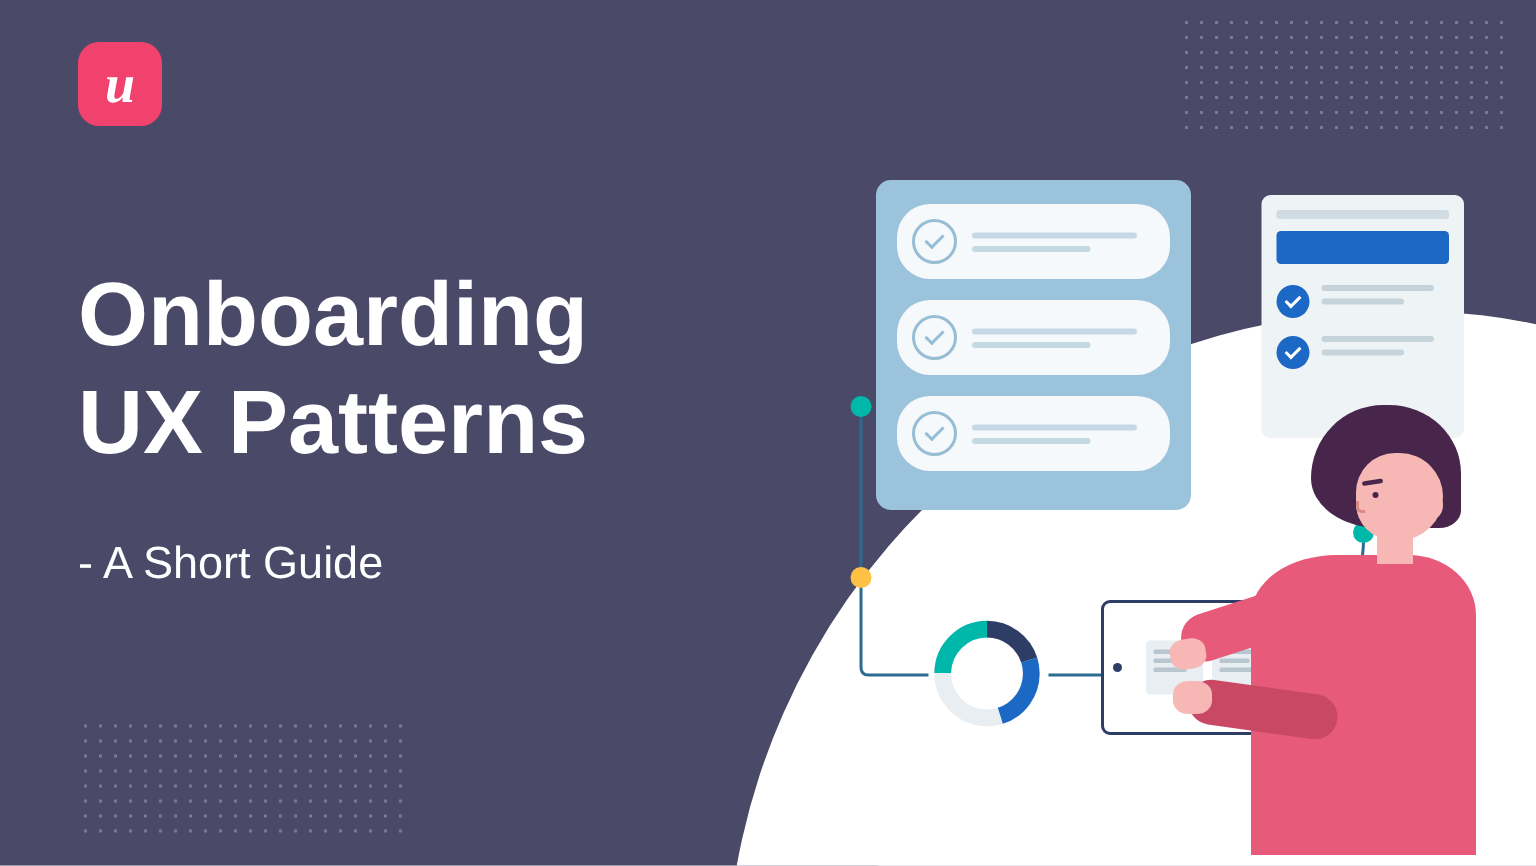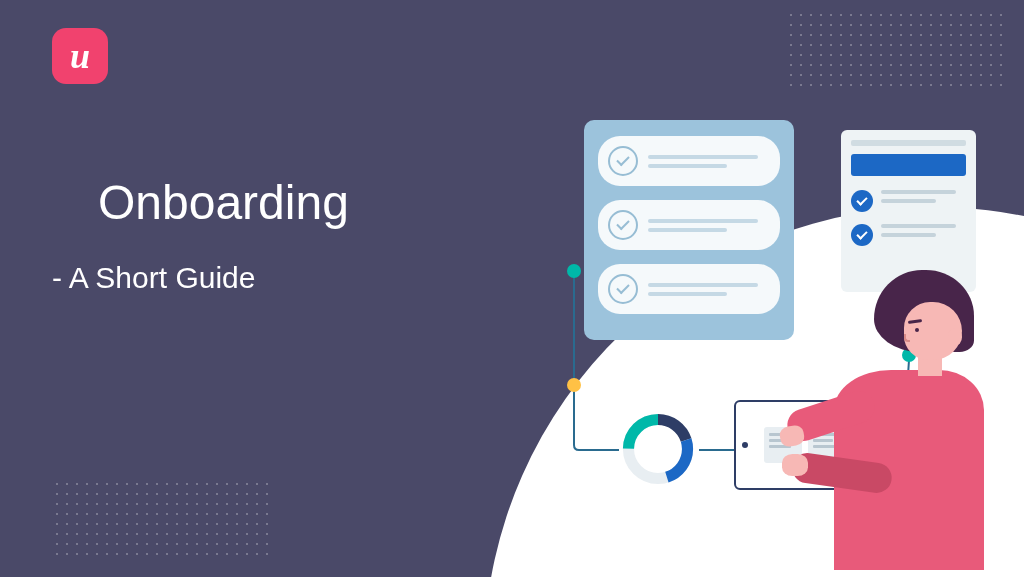--- a/index.html
+++ b/index.html
@@ -74,27 +74,26 @@
 }
 
 
 .title-wrap {
   position: absolute;
   top: 174px;
   left: 52px;
   color: #ffffff;
 }
 .title-main {
-  font-size: 48px;
-  font-weight: 400;
+  font-size: 60px;
+  font-weight: 700;
   line-height: 1.2;
-  margin-left: 46px;
 }
 .title-sub {
-  margin-top: 26px;
+  margin-top: 38px;
   font-size: 30px;
   font-weight: 500;
   line-height: 1.35;
 }
 
 
 .illus {
   position: absolute;
   right: 0;
   top: 120px;
@@ -380,20 +379,21 @@
 <div class="white-shape"></div>
 <div class="dots-tr"></div>
 <div class="dots-bl"></div>
 
 <div class="logo">
   <span>u</span>
 </div>
 
 <div class="title-wrap">
   <div class="title-main">Onboarding</div>
+  <div class="title-main">UX Patterns</div>
   <div class="title-sub">- A Short Guide</div>
 </div>
 
 <div class="illus">
 
   <svg class="connector" style="position:absolute;top:0;left:0;width:520px;height:450px;">
     <path d="M 70 150 L 70 325 Q 70 330 75 330 L 115 330"></path>
     <path d="M 195 330 L 280 330"></path>
     <path d="M 405 172 L 405 240 Q 405 280 365 300 L 340 315"></path>
   </svg>

